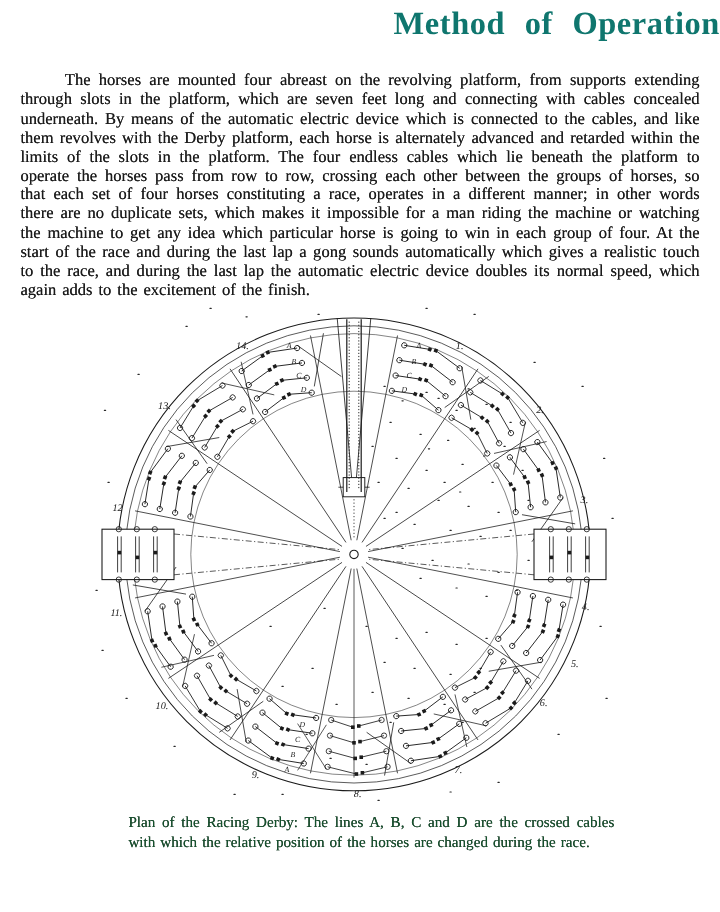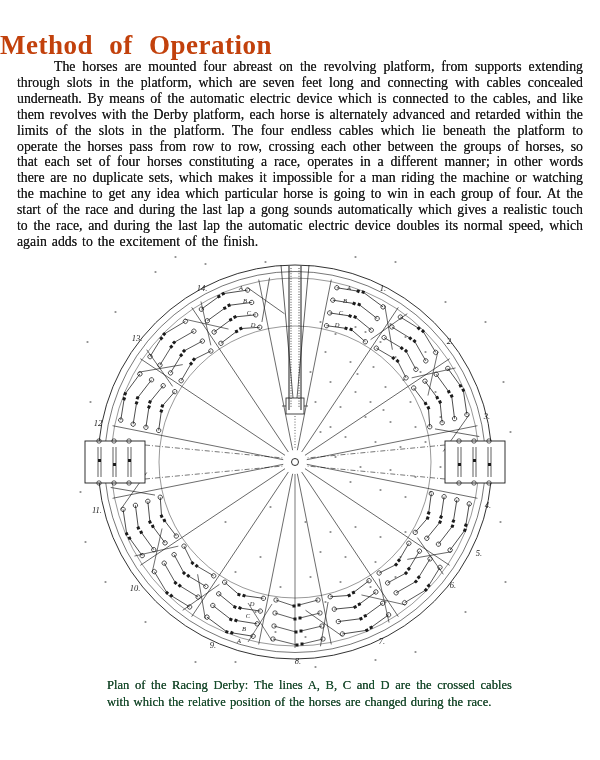--- a/index.html
+++ b/index.html
@@ -2,24 +2,23 @@
 <html><head>
 <meta charset="utf-8">
 <style>
   html,body{margin:0;padding:0;}
   body{
     width:600px;height:760px;position:relative;overflow:hidden;
     background:#ffffff;color:#1b1b1b;
     font-family:"Liberation Serif", serif;
   }
   .page-title{
-    position:absolute;top:4px;left:0;width:600px;text-align:left;
+    position:absolute;top:4px;left:0;width:600px;text-align:right;
     font-size:27px;font-weight:bold;letter-spacing:0.5px;word-spacing:9px;
-    color:#c2410c;
-    margin-top:26px;
+    color:#0f766e;
   }
   .body-text{
     position:absolute;top:59px;left:17px;width:566px;
     font-size:13.8px;line-height:15.9px;text-align:justify;
     text-indent:37px;word-spacing:1.5px;color:#1b1b1b;
     text-shadow:0 0 0.3px #333;
   }
   .figure-wrap{position:absolute;top:253px;left:75px;width:440px;height:420px;}
   .figure-wrap svg{display:block;}
   .caption{

